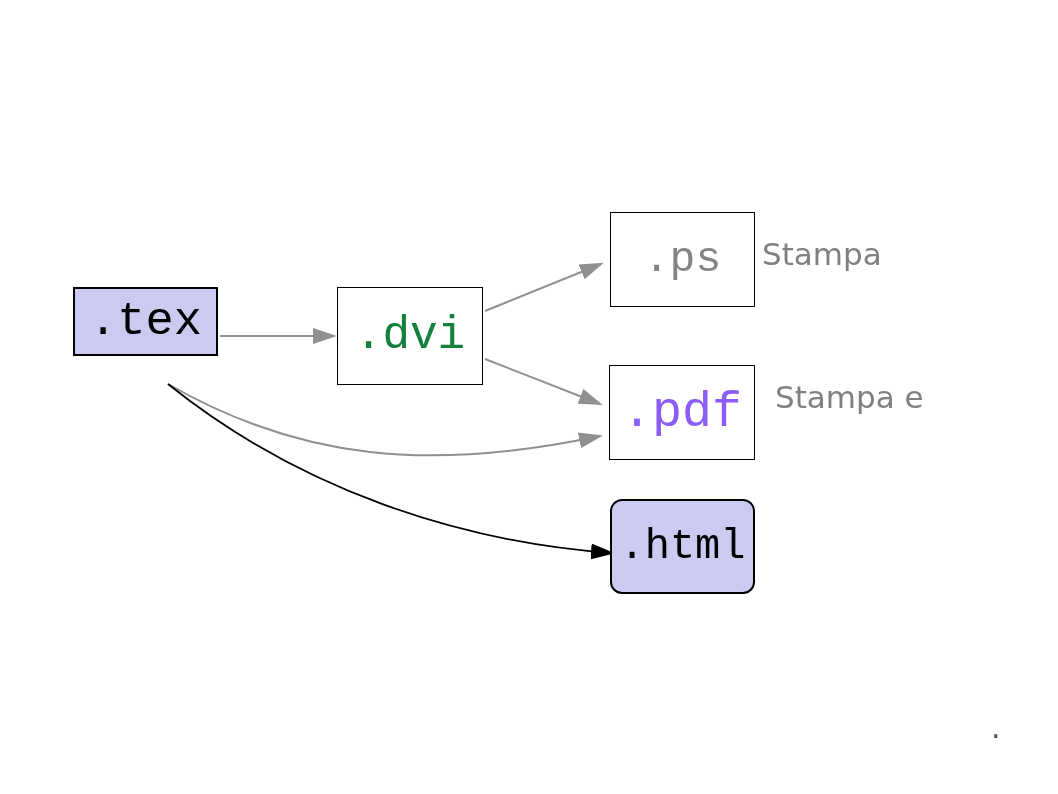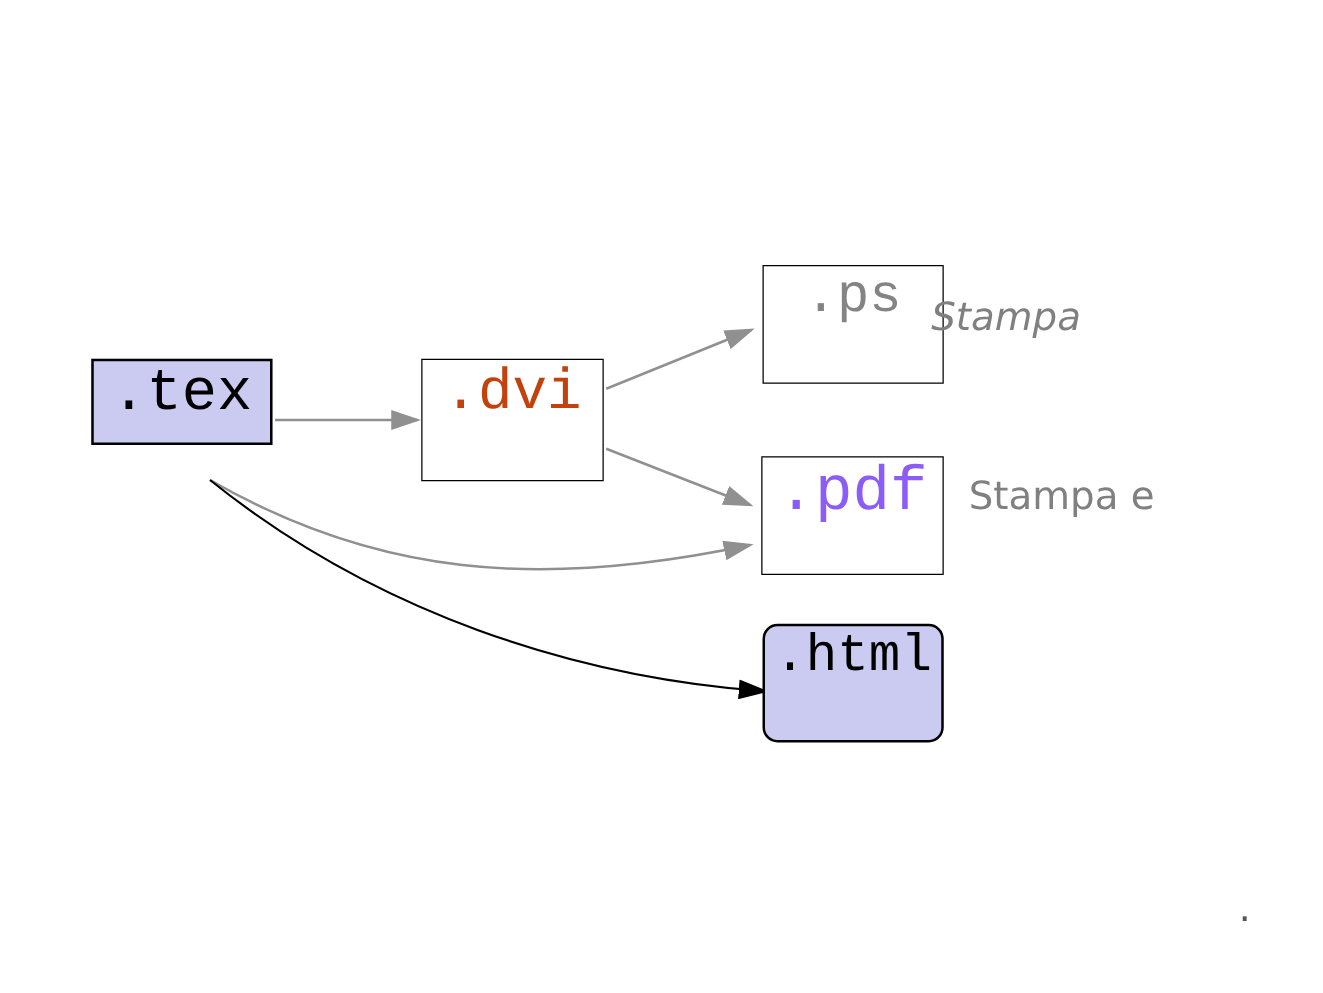--- a/index.html
+++ b/index.html
@@ -6,41 +6,41 @@
   .slide{
     position:relative;
     width:1058px;height:794px;
     background:#ffffff;
     overflow:hidden;
     font-family:"DejaVu Sans","Liberation Sans",sans-serif;
   }
   .arrow-layer{position:absolute;left:0;top:0;width:1058px;height:794px;pointer-events:none;}
   .node{
     position:absolute;
-    display:flex;justify-content:center;
+    display:flex;align-items:center;justify-content:center;
     font-family:"Liberation Mono","DejaVu Sans Mono",monospace;
     background:#ffffff;
     border:1.5px solid #000000;
     box-sizing:border-box;
     white-space:nowrap;
   }
   .node.accent{background:#cbcbf2;border-width:2px;}
   #node-tex {left:73px; top:287px;width:145px;height:69px;font-size:47px;color:#000000;}
-  #node-dvi {left:337px;top:287px;width:146px;height:98px;font-size:46px;color:#c2410c;}
+  #node-dvi {left:337px;top:287px;width:146px;height:98px;font-size:46px;color:#15803d;}
   #node-ps  {left:610px;top:212px;width:145px;height:95px;font-size:43px;color:#848484;}
   #node-pdf {left:609px;top:365px;width:146px;height:95px;font-size:50px;color:#8b5cf6;}
   #node-html{left:610px;top:499px;width:145px;height:95px;font-size:42px;color:#000000;border-radius:12px;}
   .caption{
     position:absolute;
     color:#808080;
     font-size:31px;
     line-height:37px;
     white-space:nowrap;
   }
-  #cap-ps {left:745px;top:236px;font-style:italic;}
+  #cap-ps {left:762px;top:236px;}
   #cap-pdf{left:775px;top:379px;}
   .stray{
     position:absolute;
     left:991px;top:713px;
     font-size:30px;line-height:30px;
     color:#555555;
     font-family:"DejaVu Sans",sans-serif;
   }
 </style>
 </head>

